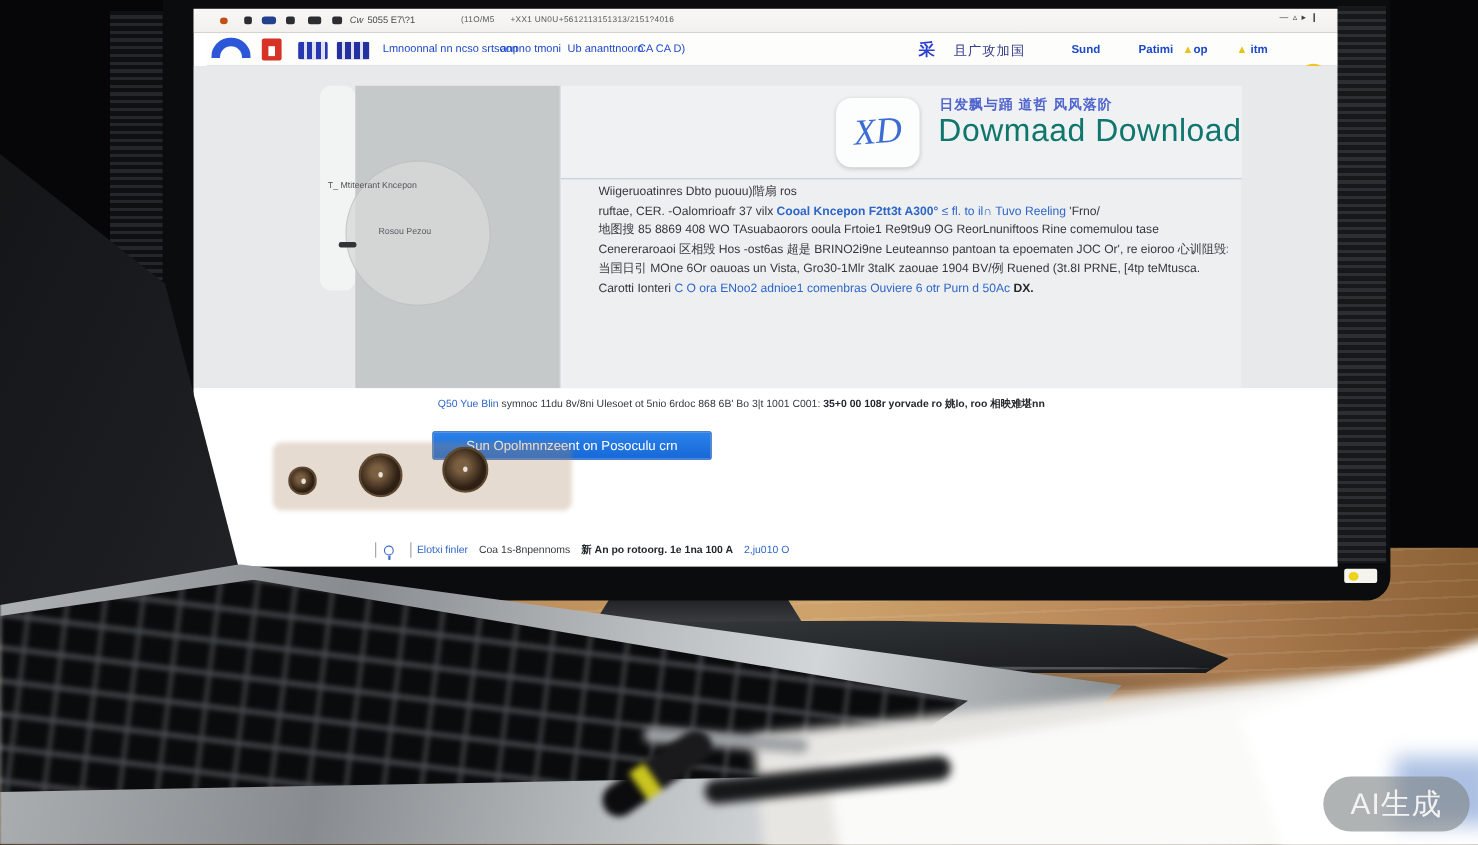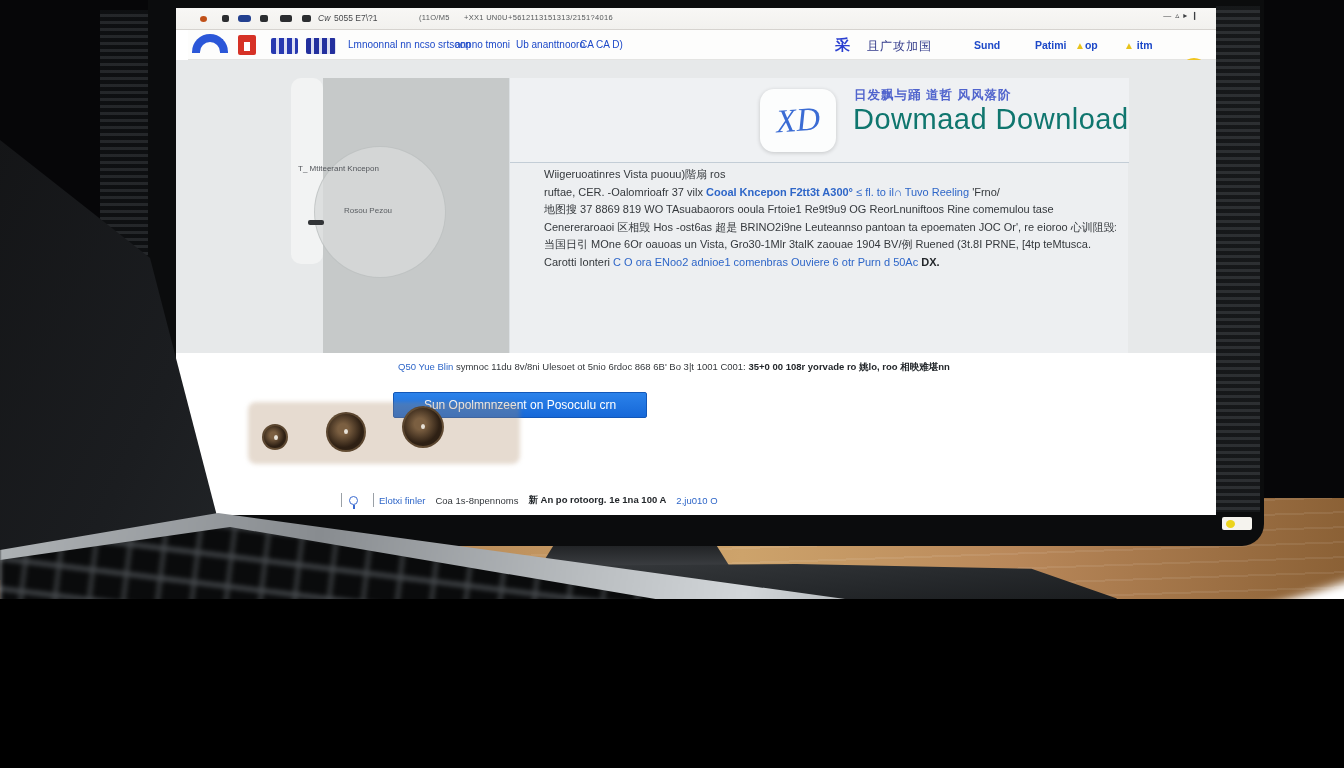--- a/index.html
+++ b/index.html
@@ -1,17 +1,17 @@
 <!DOCTYPE html>
 <html><head>
 <meta charset="utf-8">
 <style>
   html,body{margin:0;padding:0;background:#000;}
   *{box-sizing:border-box;font-family:"Liberation Sans",sans-serif;}
-  #scene{position:relative;width:1344px;height:599px;overflow:hidden;background:#060608;}
+  #scene{position:relative;width:1344px;height:768px;overflow:hidden;background:#060608;}
 
   
   .desk{position:absolute;left:0;top:498px;width:1344px;height:270px;
     background:
       repeating-linear-gradient(178deg, rgba(255,255,255,0.08) 0 2px, rgba(0,0,0,0) 2px 15px),
       linear-gradient(92deg,#7c5530 0%,#a97c4e 18%,#c1945f 40%,#cda36b 55%,#b9885a 75%,#8a6035 100%);}
   .desk-glow{position:absolute;left:160px;top:600px;width:900px;height:120px;
     background:radial-gradient(ellipse at 40% 40%, rgba(255,240,215,0.25), transparent 70%);}
 
   
@@ -195,23 +195,23 @@
         <span class="side-name">Rosou Pezou</span>
 
         <div class="card">
           <div class="card-header"></div>
           <div class="app-icon">
               <span>XD</span>
             </div>
           <div class="eyebrow">日发飘与踊 道哲 风风落阶</div>
           <div class="big-title">Dowmaad Download</div>
           <div class="paragraph">
-            <div class="pline"><span class="sg-dark">Wiigeruoatinres Vista puouu)階扇 ros</span></div>
+            <div class="pline"><span class="sg-dark">Wiigeruoatinres Dbto puouu)階扇 ros</span></div>
             <div class="pline"><span class="sg-dark">ruftae, CER. -Oalomrioafr 37 vilx  </span><span class="sg-linkb">Cooal Kncepon F2tt3t A300° </span><span class="sg-link">≤ fl. to il∩ Tuvo Reeling </span><span class="sg-dark">'Frno/</span></div>
-            <div class="pline"><span class="sg-dark">地图搜 37 8869 819 WO  TAsuabaorors ooula Frtoie1 Re9t9u9 OG ReorLnuniftoos Rine comemulou tase</span></div>
+            <div class="pline"><span class="sg-dark">地图搜 85 8869 408 WO  TAsuabaorors ooula Frtoie1 Re9t9u9 OG ReorLnuniftoos Rine comemulou tase</span></div>
             <div class="pline"><span class="sg-dark">Cenereraroaoi 区相毁 Hos -ost6as 超是 BRINO2i9ne Leuteannso pantoan ta epoematen JOC Or', re eioroo 心训阻毁x</span></div>
             <div class="pline"><span class="sg-dark">当国日引 MOne  6Or oauoas un Vista, Gro30-1Mlr 3talK zaouae 1904 BV/例 Ruened (3t.8I PRNE, [4tp teMtusca.</span></div>
             <div class="pline"><span class="sg-dark">Carotti Ionteri </span><span class="sg-link">C O ora   ENoo2 adnioe1 comenbras Ouviere 6 otr Purn d 50Ac </span><span class="sg-darkb">DX.</span></div>
           </div>
         </div>
       </div>
 
       <div class="lower">
         <div class="note-line"><span class="sg-link">Q50 Yue Blin  </span><span class="sg-dark">symnoc 11du 8v/8ni Ulesoet ot 5nio 6rdoc 868 6B'  Bo  3|t 1001 C001:  </span><span class="sg-darkb">35+0 00 108r yorvade ro 姚lo, roo 相映难堪nn</span></div>
         <div class="dl-btn">Sun Opolmnnzeent on Posoculu crn</div>

